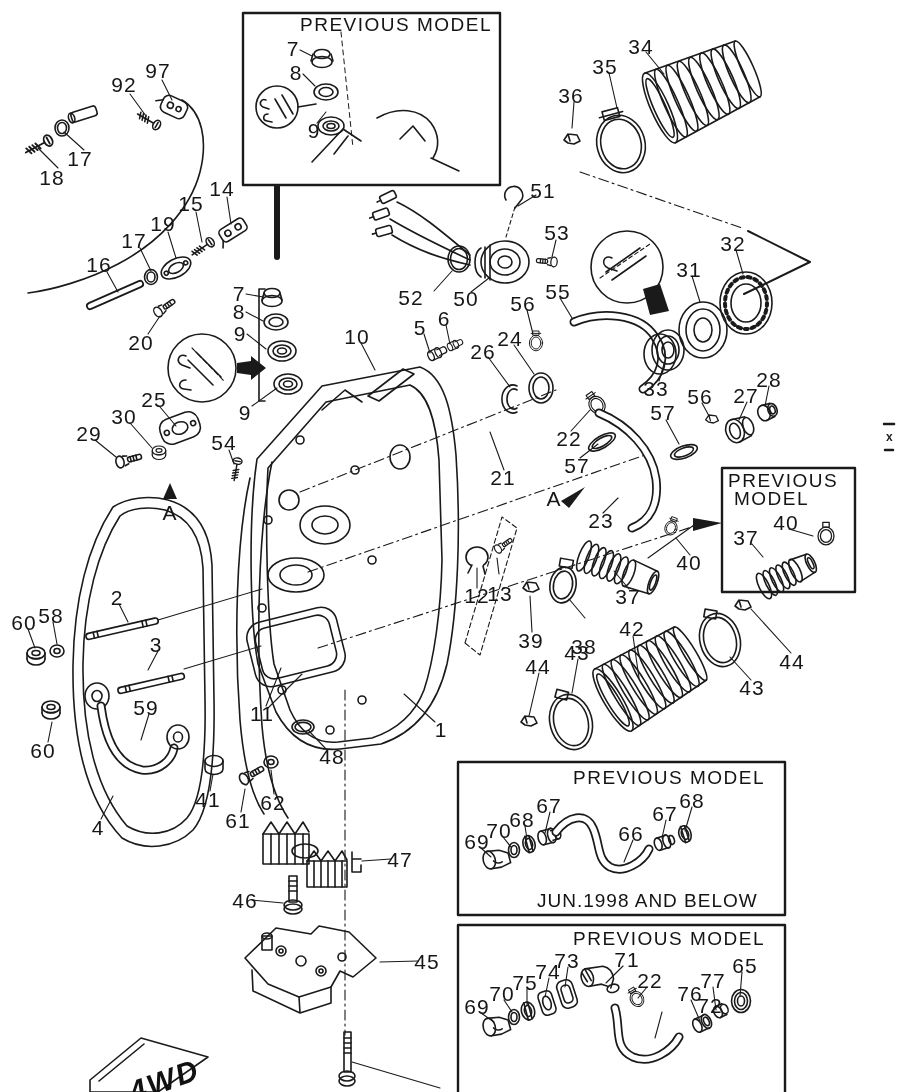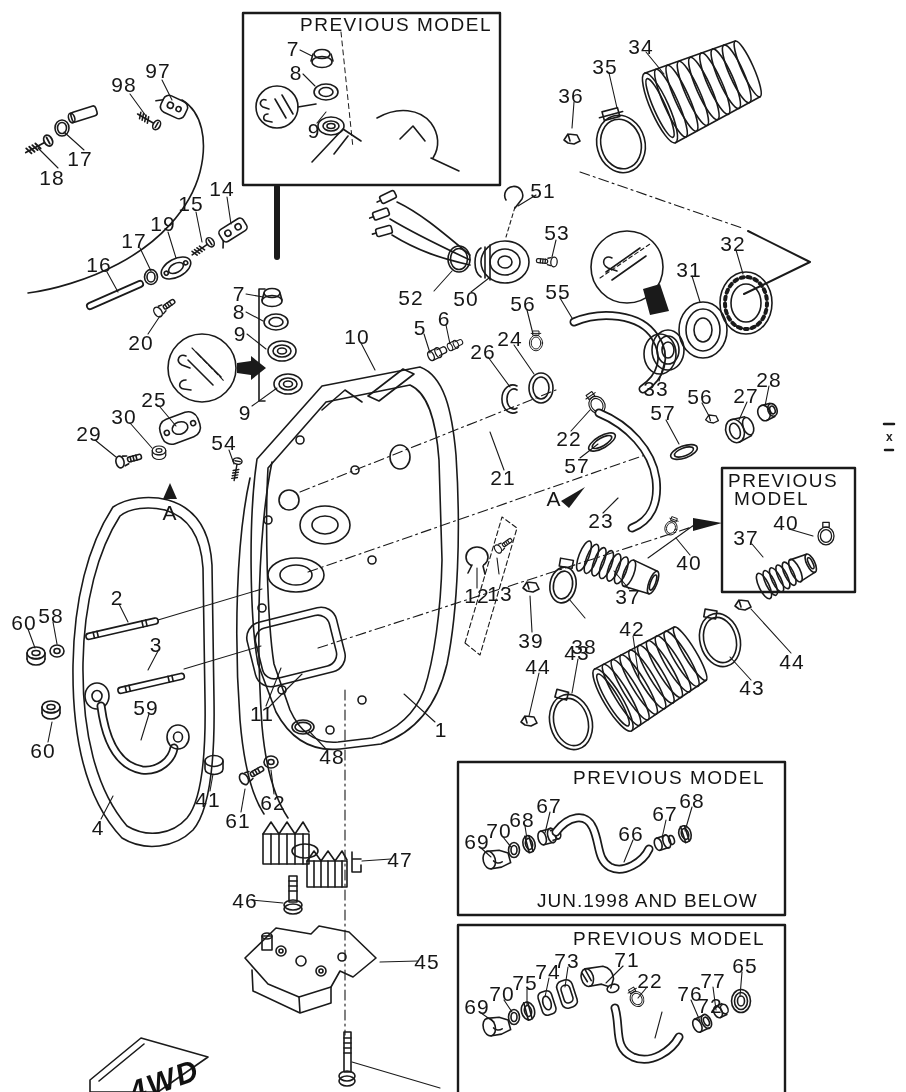--- a/index.html
+++ b/index.html
@@ -651,21 +651,21 @@
 <span class="boxtitle" style="left:728px;top:471px;">PREVIOUS</span>
 <span class="boxtitle" style="left:734px;top:489px;">MODEL</span>
 <span class="boxtitle" style="left:573px;top:768px;">PREVIOUS MODEL</span>
 <span class="boxcaption" style="left:537px;top:891px;">JUN.1998 AND BELOW</span>
 <span class="boxtitle" style="left:573px;top:929px;">PREVIOUS MODEL</span>
 <span class="xmark" style="left:886px;top:431px;">x</span>
 <span class="badgetext">4WD</span>
 
 <div id="callouts">
       <span class="callout" style="left: 158px; top: 70px;">97</span>
-      <span class="callout" style="left: 124px; top: 84px;">98</span>
+      <span class="callout" style="left: 124px; top: 84px;">92</span>
       <span class="callout" style="left: 80px; top: 158px;">17</span>
       <span class="callout" style="left: 52px; top: 177px;">18</span>
       <span class="callout" style="left: 222px; top: 188px;">14</span>
       <span class="callout" style="left: 191px; top: 203px;">15</span>
       <span class="callout" style="left: 163px; top: 223px;">19</span>
       <span class="callout" style="left: 134px; top: 240px;">17</span>
       <span class="callout" style="left: 99px; top: 264px;">16</span>
       <span class="callout" style="left: 141px; top: 342px;">20</span>
       <span class="callout" style="left: 293px; top: 48px;">7</span>
       <span class="callout" style="left: 296px; top: 72px;">8</span>

